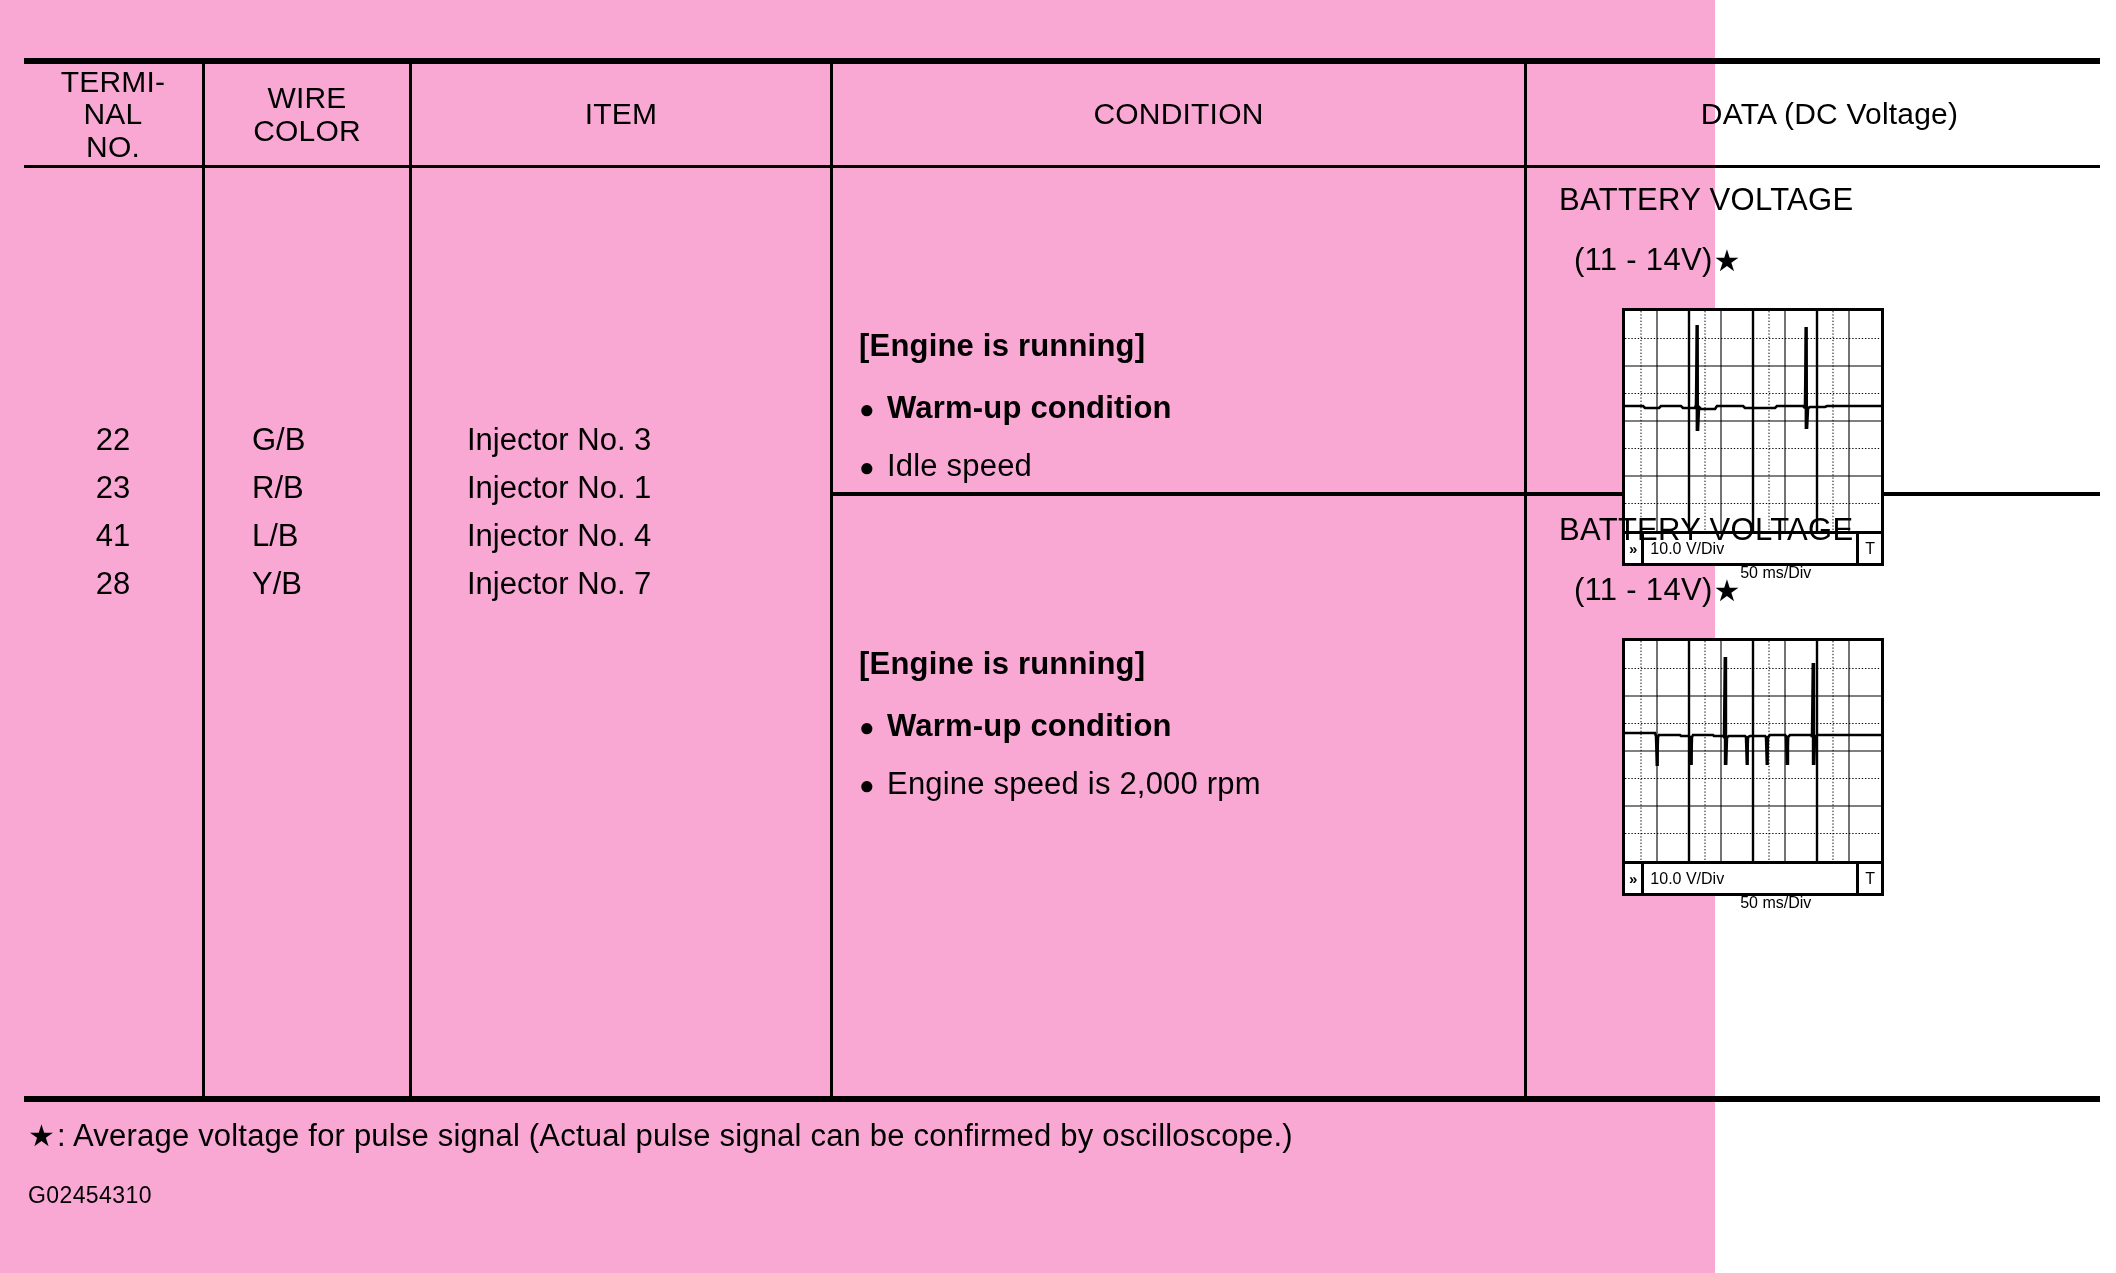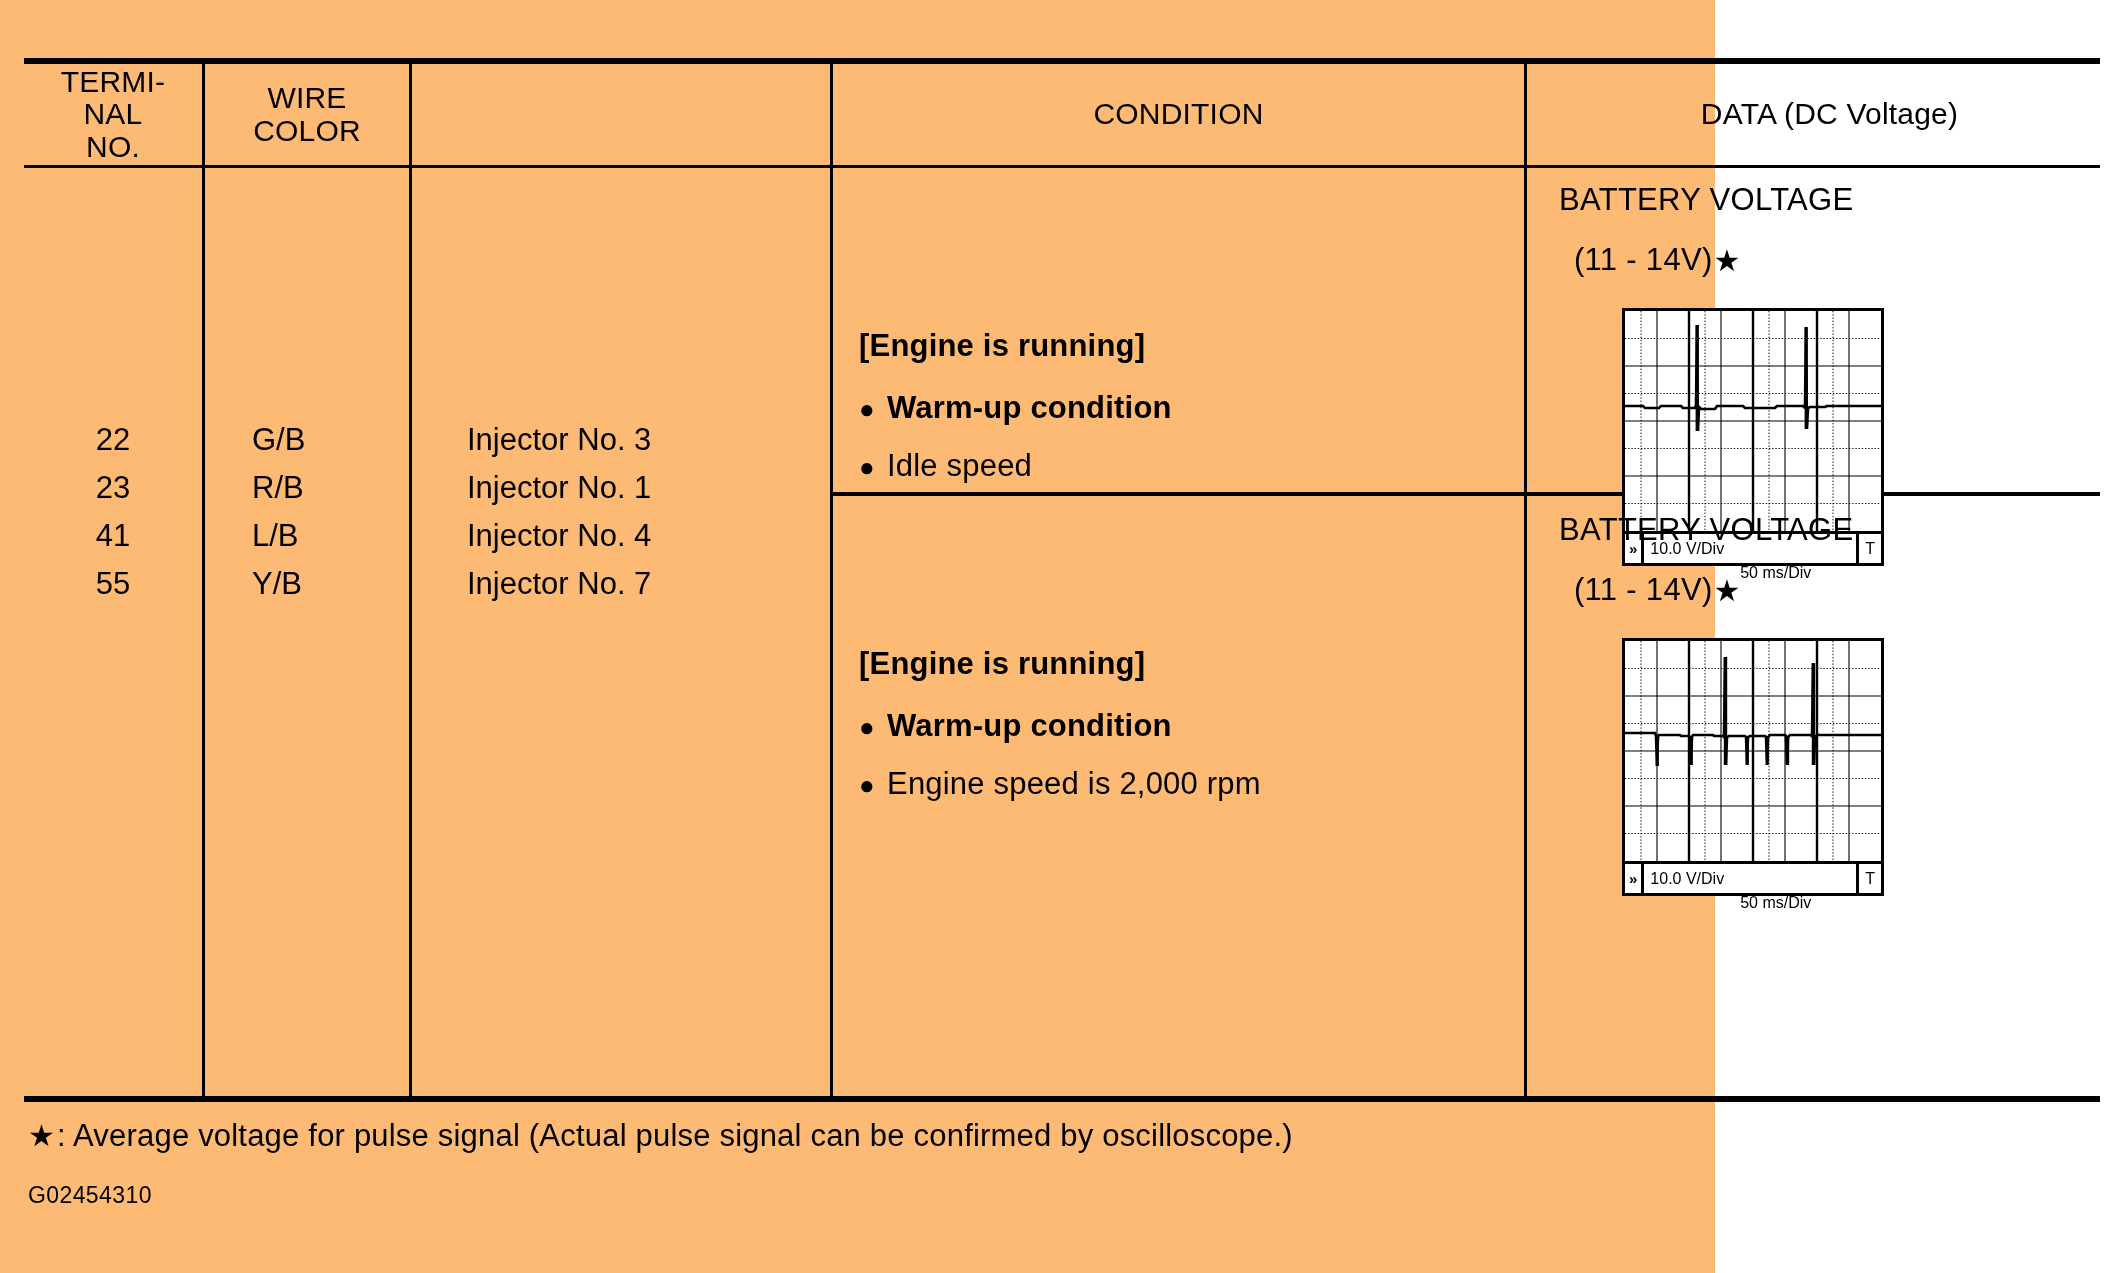--- a/index.html
+++ b/index.html
@@ -6,21 +6,21 @@
   html, body {
     width: 2116px; height: 1273px;
     background: #ffffff;
     font-family: "Liberation Sans", sans-serif;
     color: #000000;
     overflow: hidden;
   }
   #page {
     position: relative;
     width: 1715px; height: 1273px;
-    background: #fdba74;
+    background: #f9a8d4;
   }
 
   
   #table {
     position: absolute;
     left: 24px; top: 58px;
     width: 2076px; height: 1044px;
     border-top: 6px solid #000;
     border-bottom: 6px solid #000;
   }
@@ -237,40 +237,43 @@
 
     <div class="hcell c0">
       <span class="stack">TERMI-
 NAL
 NO.</span>
     </div>
     <div class="hcell c1">
       <span class="stack">WIRE
 COLOR</span>
     </div>
+    <div class="hcell c2">
+      <span class="stack">ITEM</span>
+    </div>
     <div class="hcell c3">
       <span class="stack">CONDITION</span>
     </div>
     <div class="hcell c4">
       <span class="stack">DATA (DC Voltage)</span>
     </div>
 
     <div class="bodycol b0">
       <div class="rowsblock">
         <div class="ln">
             <span>22</span>
           </div>
         <div class="ln">
             <span>23</span>
           </div>
         <div class="ln">
             <span>41</span>
           </div>
         <div class="ln">
-            <span>55</span>
+            <span>28</span>
           </div>
       </div>
     </div>
 
     <div class="bodycol b1">
       <div class="rowsblock">
         <div class="ln">
             <span>G/B</span>
           </div>
         <div class="ln">

